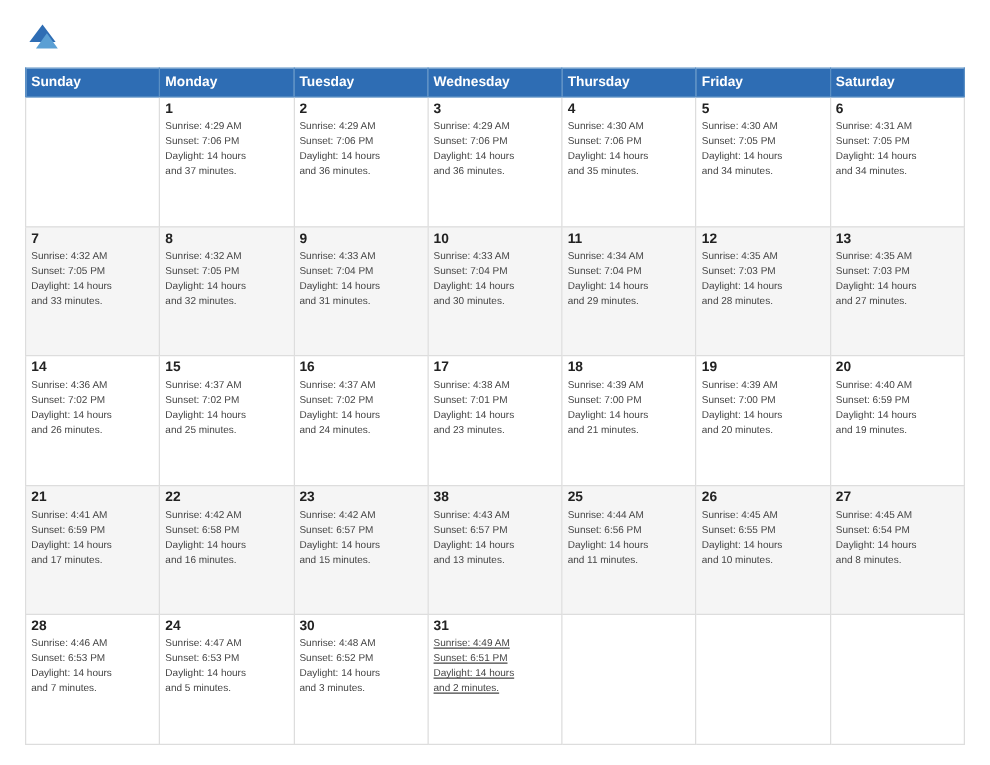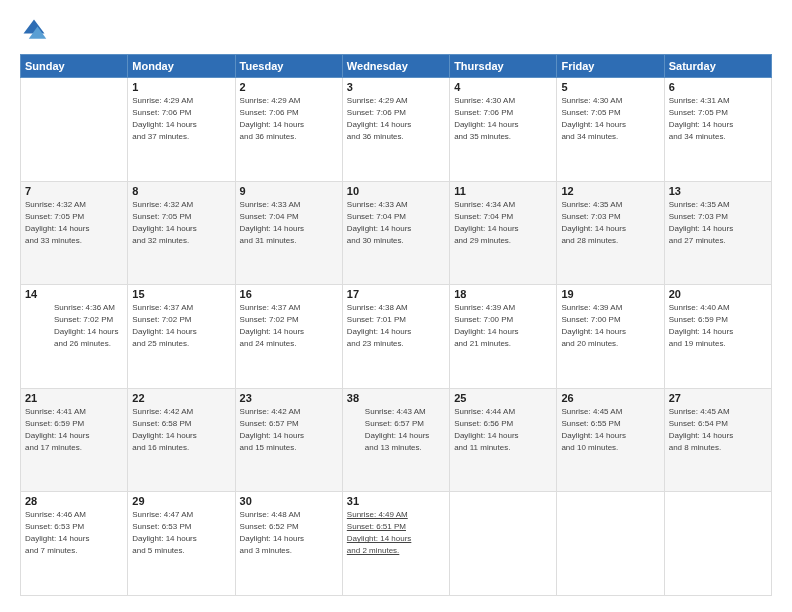--- a/index.html
+++ b/index.html
@@ -224,21 +224,21 @@
             <span class="day-number">13</span>
             <div class="day-info" style="white-space: pre-line;">Sunrise: 4:35 AM
 Sunset: 7:03 PM
 Daylight: 14 hours
 and 27 minutes.</div>
           </td>
         </tr>
         <tr>
           <td>
             <span class="day-number">14</span>
-            <div class="day-info" style="white-space: pre-line; margin-left: 29px;">Sunrise: 4:36 AM
+            <div class="day-info" style="white-space: pre-line;">Sunrise: 4:36 AM
 Sunset: 7:02 PM
 Daylight: 14 hours
 and 26 minutes.</div>
           </td>
           <td>
             <span class="day-number">15</span>
             <div class="day-info" style="white-space: pre-line;">Sunrise: 4:37 AM
 Sunset: 7:02 PM
 Daylight: 14 hours
 and 25 minutes.</div>
@@ -296,21 +296,21 @@
           </td>
           <td>
             <span class="day-number">23</span>
             <div class="day-info" style="white-space: pre-line;">Sunrise: 4:42 AM
 Sunset: 6:57 PM
 Daylight: 14 hours
 and 15 minutes.</div>
           </td>
           <td>
             <span class="day-number">38</span>
-            <div class="day-info" style="white-space: pre-line; margin-left: 18px;">Sunrise: 4:43 AM
+            <div class="day-info" style="white-space: pre-line;">Sunrise: 4:43 AM
 Sunset: 6:57 PM
 Daylight: 14 hours
 and 13 minutes.</div>
           </td>
           <td>
             <span class="day-number">25</span>
             <div class="day-info" style="white-space: pre-line;">Sunrise: 4:44 AM
 Sunset: 6:56 PM
 Daylight: 14 hours
 and 11 minutes.</div>
@@ -332,21 +332,21 @@
         </tr>
         <tr>
           <td>
             <span class="day-number">28</span>
             <div class="day-info" style="white-space: pre-line;">Sunrise: 4:46 AM
 Sunset: 6:53 PM
 Daylight: 14 hours
 and 7 minutes.</div>
           </td>
           <td>
-            <span class="day-number">29</span>
+            <span class="day-number">24</span>
             <div class="day-info" style="white-space: pre-line;">Sunrise: 4:47 AM
 Sunset: 6:53 PM
 Daylight: 14 hours
 and 5 minutes.</div>
           </td>
           <td>
             <span class="day-number">30</span>
             <div class="day-info" style="white-space: pre-line;">Sunrise: 4:48 AM
 Sunset: 6:52 PM
 Daylight: 14 hours

